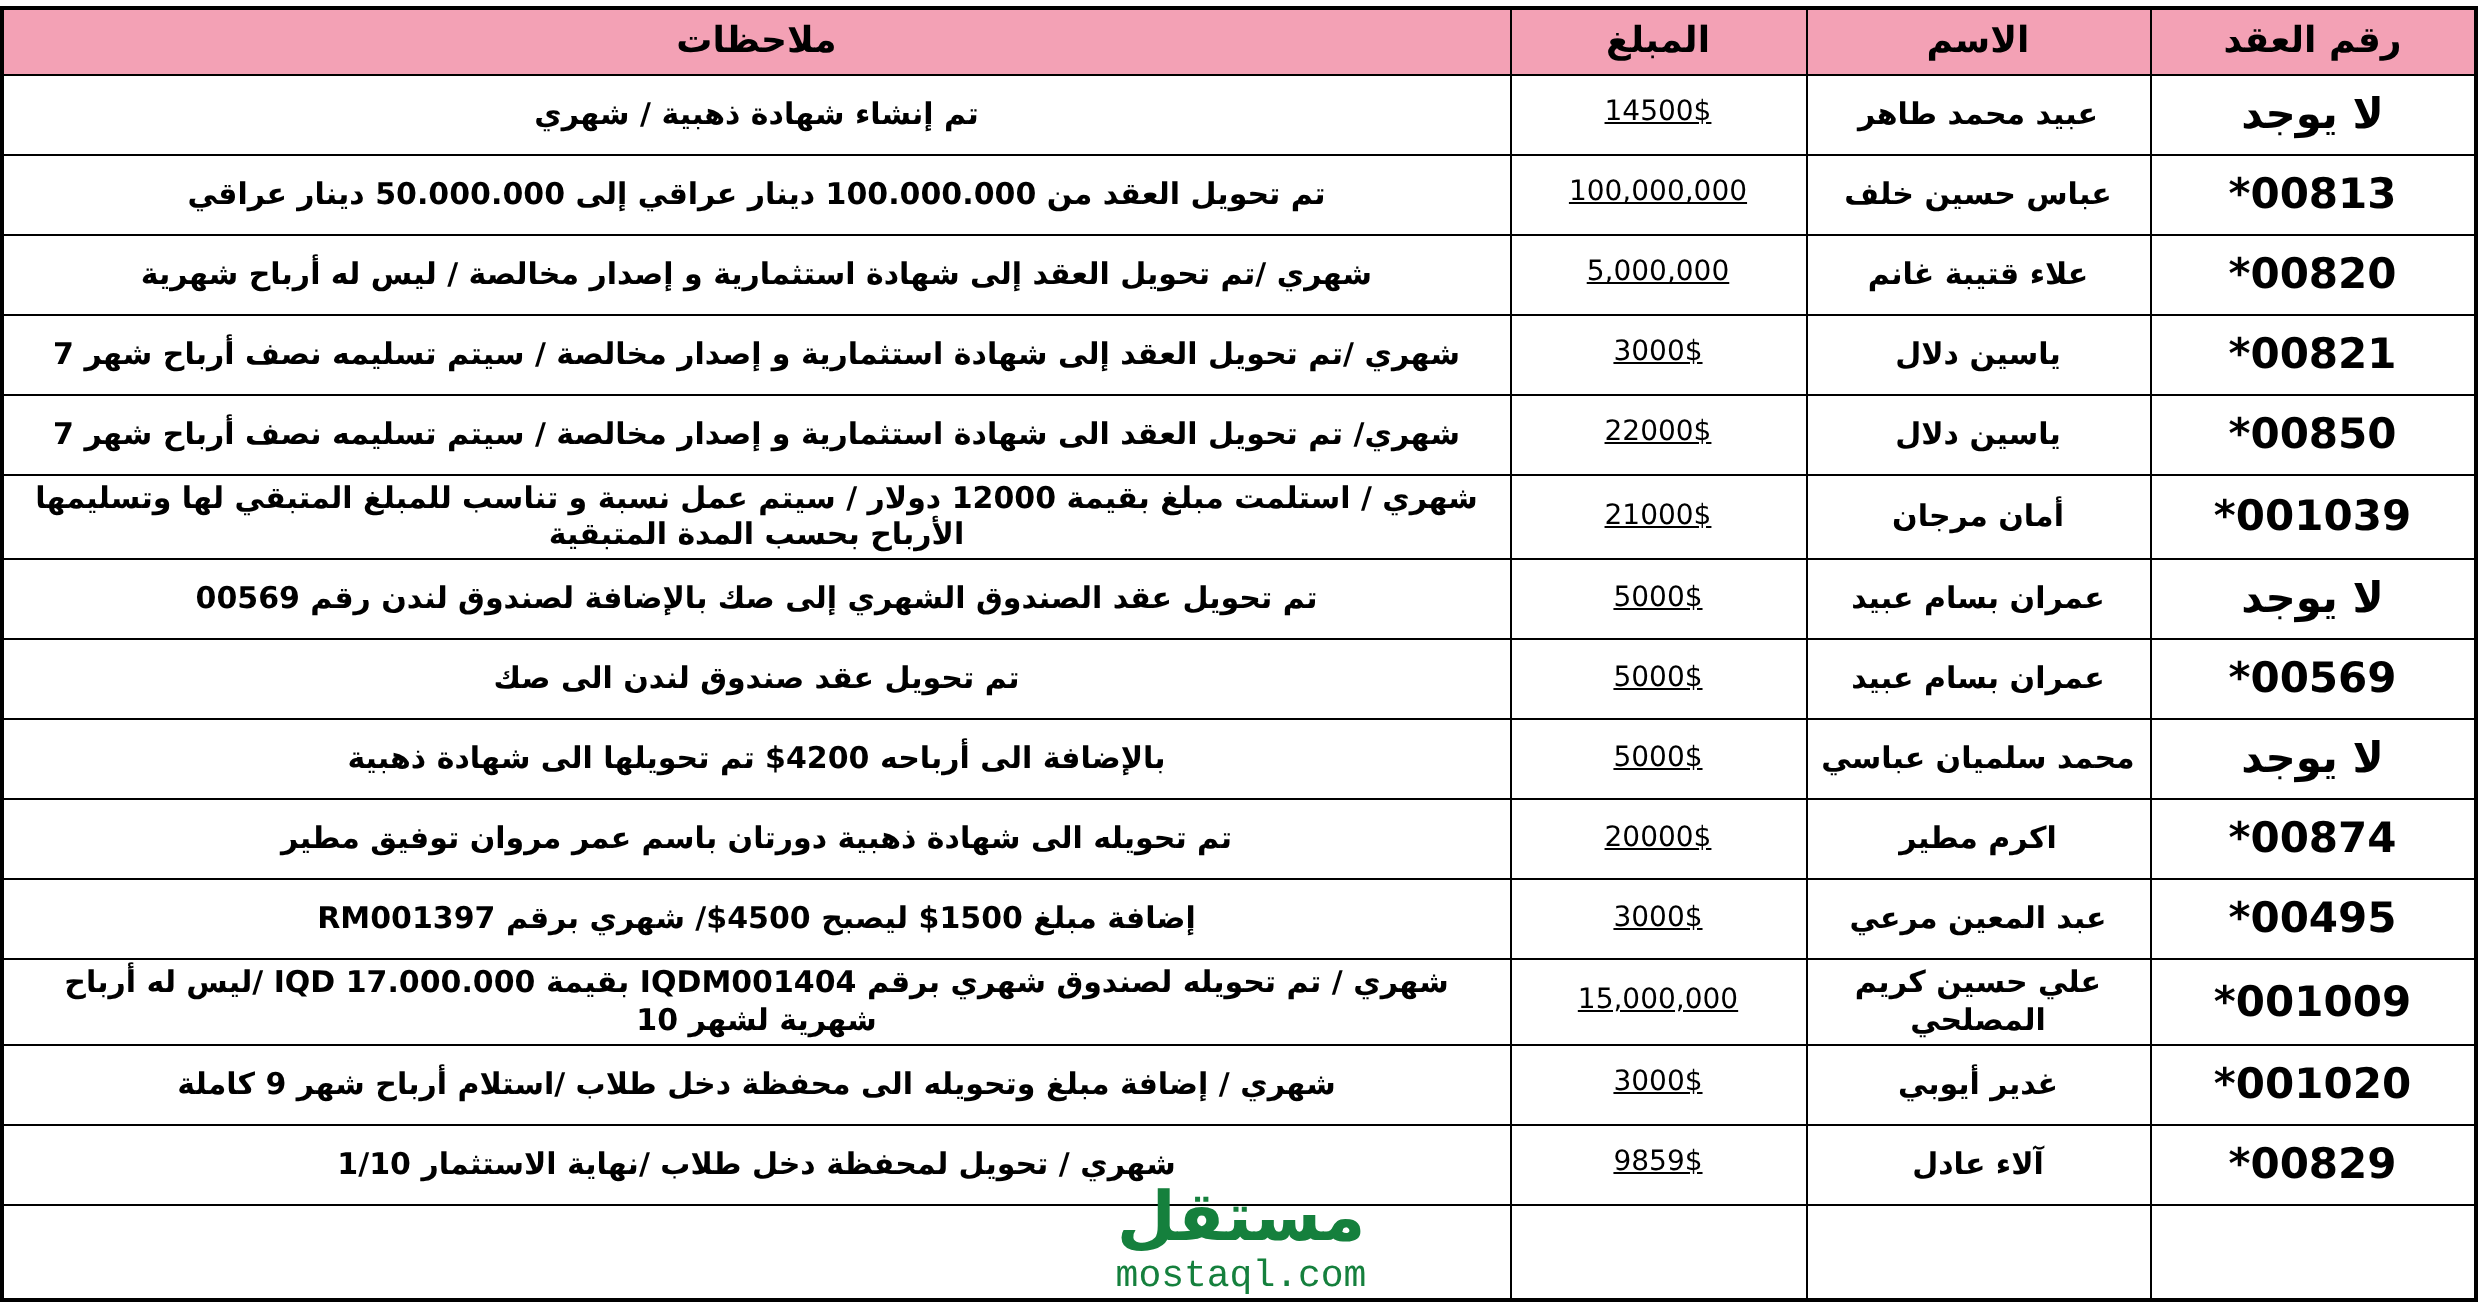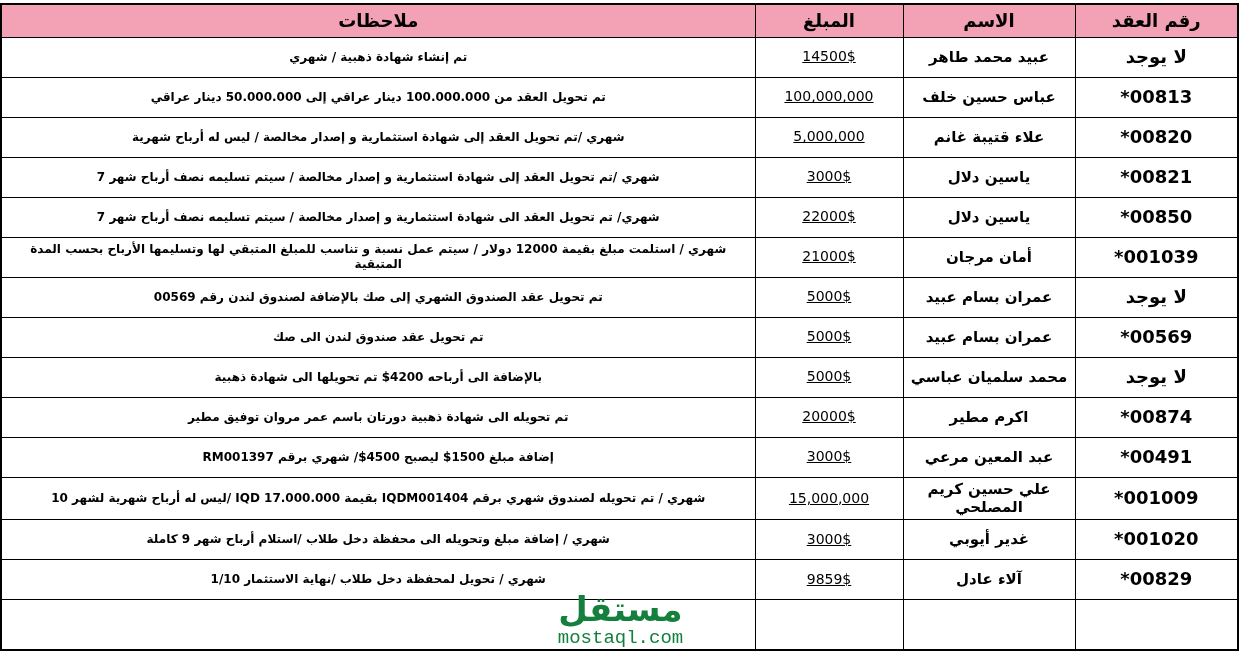--- a/index.html
+++ b/index.html
@@ -44,23 +44,23 @@
     font-size: 15px;
     font-weight: bold;
     line-height: 1.25;
   }
   td.col-amount {
     font-weight: normal;
     font-size: 14px;
     direction: ltr;
     text-decoration: underline;
   }
-  td.col-contract { font-size: 18px; }
+  td.col-contract { font-size: 21px; }
   td.col-name { font-size: 15px; }
-  td.col-notes { font-size: 12px; }
+  td.col-notes { font-size: 15px; }
   .watermark {
     position: absolute;
     left: 50%;
     bottom: 8px;
     transform: translateX(-50%);
     text-align: center;
     color: #15803d;
     z-index: 5;
     pointer-events: none;
   }
@@ -151,21 +151,21 @@
           <td class="col-amount">5000$</td>
           <td class="col-notes">بالإضافة الى أرباحه 4200$ تم تحويلها الى شهادة ذهبية</td>
         </tr>
         <tr>
           <td class="col-contract">00874*</td>
           <td class="col-name">اكرم مطير</td>
           <td class="col-amount">20000$</td>
           <td class="col-notes">تم تحويله الى شهادة ذهبية دورتان باسم عمر مروان توفيق مطير</td>
         </tr>
         <tr>
-          <td class="col-contract">00491*</td>
+          <td class="col-contract">00495*</td>
           <td class="col-name">عبد المعين مرعي</td>
           <td class="col-amount">3000$</td>
           <td class="col-notes">إضافة مبلغ 1500$ ليصبح 4500$/ شهري برقم RM001397</td>
         </tr>
         <tr>
           <td class="col-contract">001009*</td>
           <td class="col-name">علي حسين كريم المصلحي</td>
           <td class="col-amount">15,000,000</td>
           <td class="col-notes">شهري / تم تحويله لصندوق شهري برقم IQDM001404 بقيمة IQD 17.000.000 /ليس له أرباح شهرية لشهر 10</td>
         </tr>

